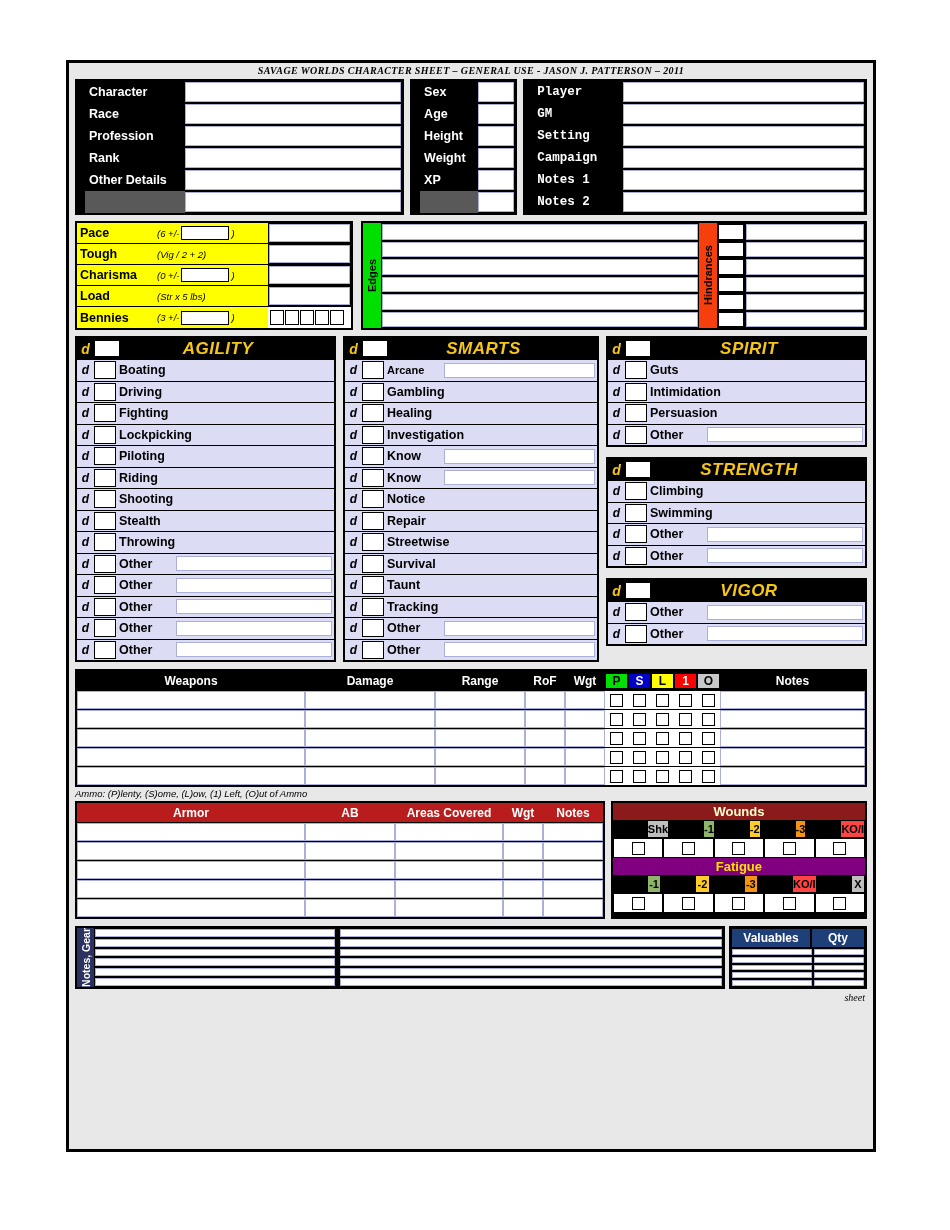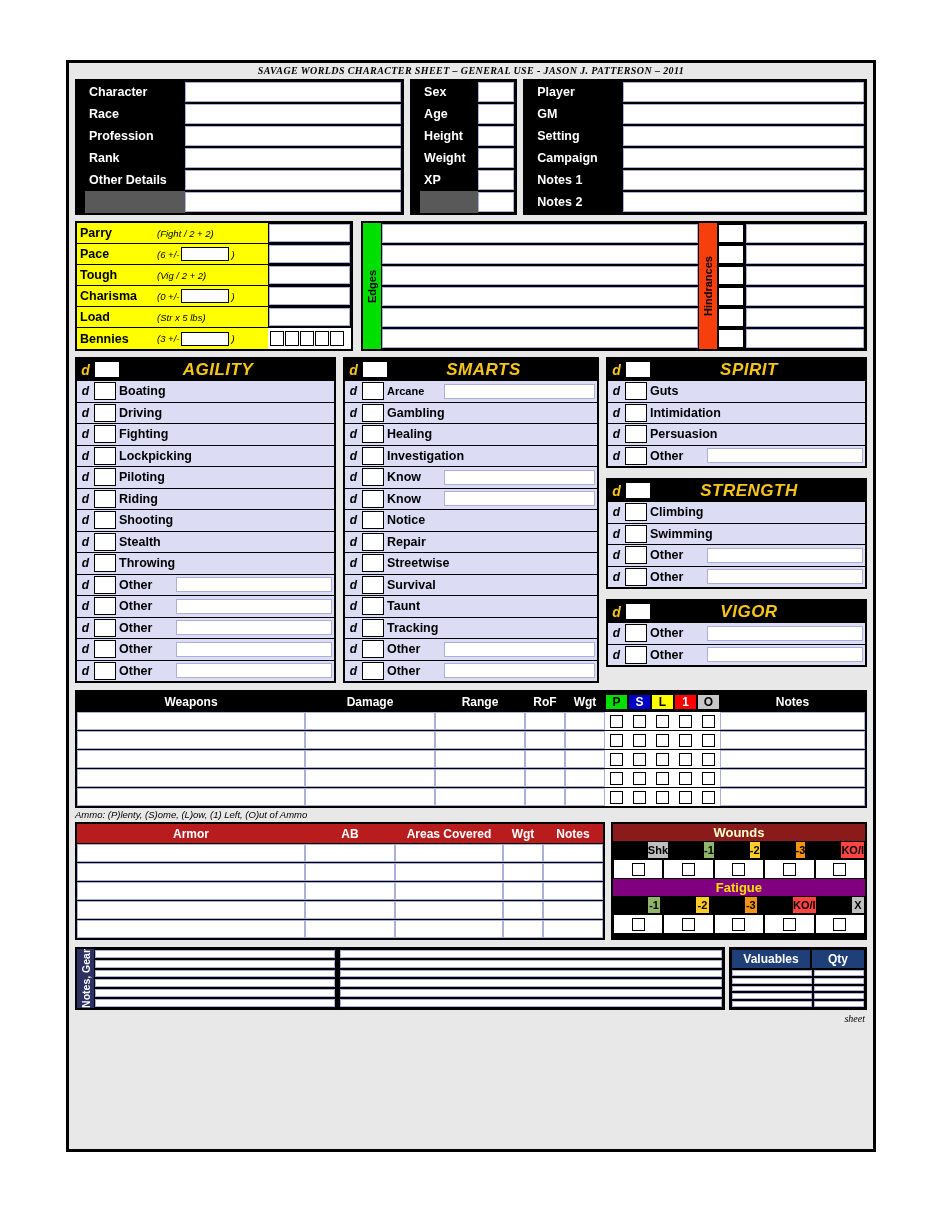--- a/index.html
+++ b/index.html
@@ -33,21 +33,21 @@
   .id-lbl {
     background:#000; color:#fff; font-weight:bold; font-size:12.5px;
     display:flex; align-items:center; padding-left:4px;
   }
   .id-val { background:#fff; border:1px solid #aab0d8; margin:1px 1px 1px 0; flex:1; }
   .id-lbl.grey { background:#595959; }
   .col-a { width:338px; }
   .col-a .id-lbl { width:100px; }
   .col-b { width:110px; }
   .col-b .id-lbl { width:58px; }
-  .col-c { width:353px; }
+  .col-c { width:353px;font-family:Liberation Mono, monospace; }
   .col-c .id-lbl { width:90px; }
 
   
   .mid { display:flex; padding:6px 6px 0 6px; gap:8px; }
   .derived { width:278px; border:2px solid #000; background:#000; }
   .d-row { display:flex; height:21px; border-bottom:1px solid #000; }
   .d-row:last-child { border-bottom:none; }
   .d-name {
     width:78px; background:#ffff00; font-weight:bold; font-size:12.5px;
     display:flex; align-items:center; padding-left:3px; color:#000;
@@ -268,27 +268,20 @@
           <div class="id-lbl">Notes 2</div>
           <div class="id-val"></div>
         </div>
     </div>
   </div>
 
   <div class="mid">
 
     <div class="derived" id="derived-table">
         <div class="d-row">
-          <div class="d-name">Parry</div>
-          <div class="d-form">
-            <span>(Fight / 2 + 2)</span>
-          </div>
-          <div class="d-val"></div>
-        </div>
-        <div class="d-row">
           <div class="d-name">Pace</div>
           <div class="d-form">
             <span>(6 +/-</span>
             <span class="mini"></span>
             <span>)</span>
           </div>
           <div class="d-val"></div>
         </div>
         <div class="d-row">
           <div class="d-name">Tough</div>

